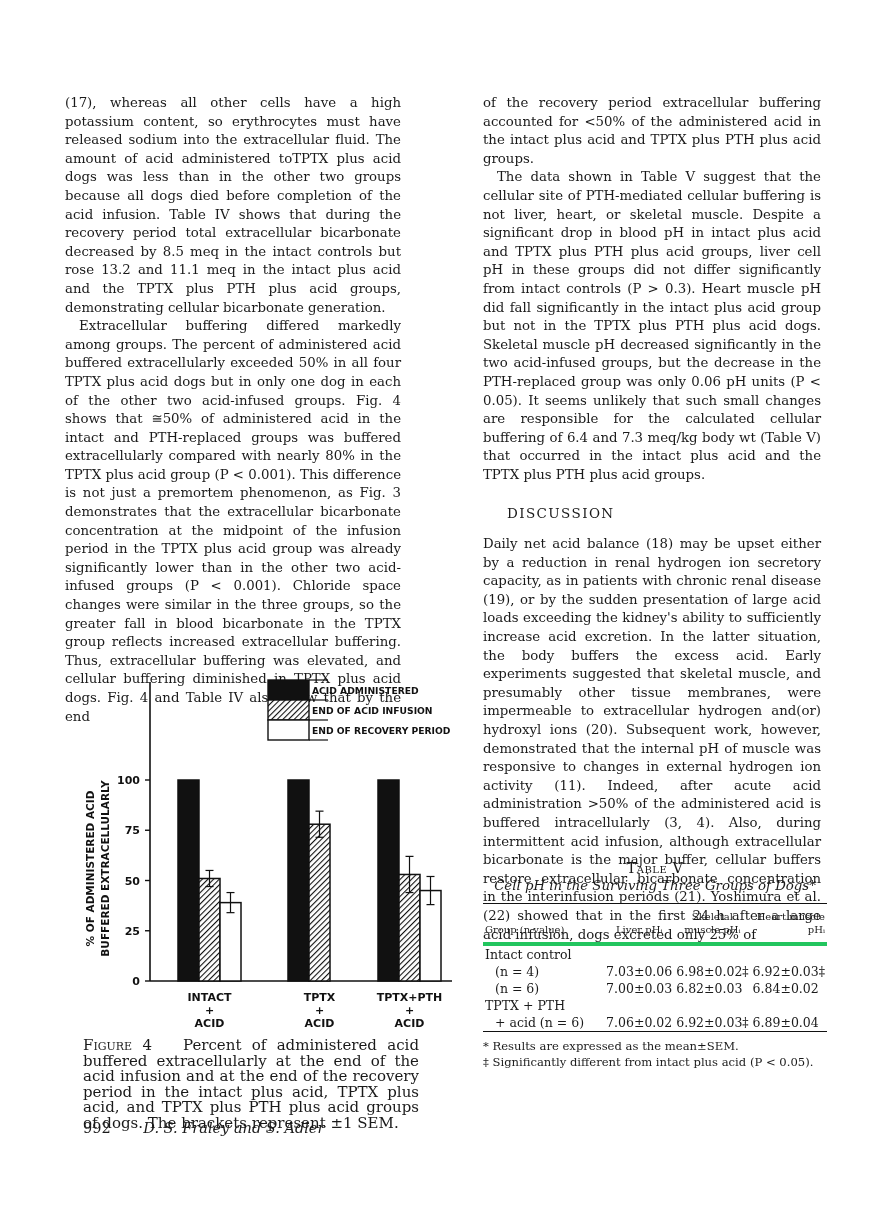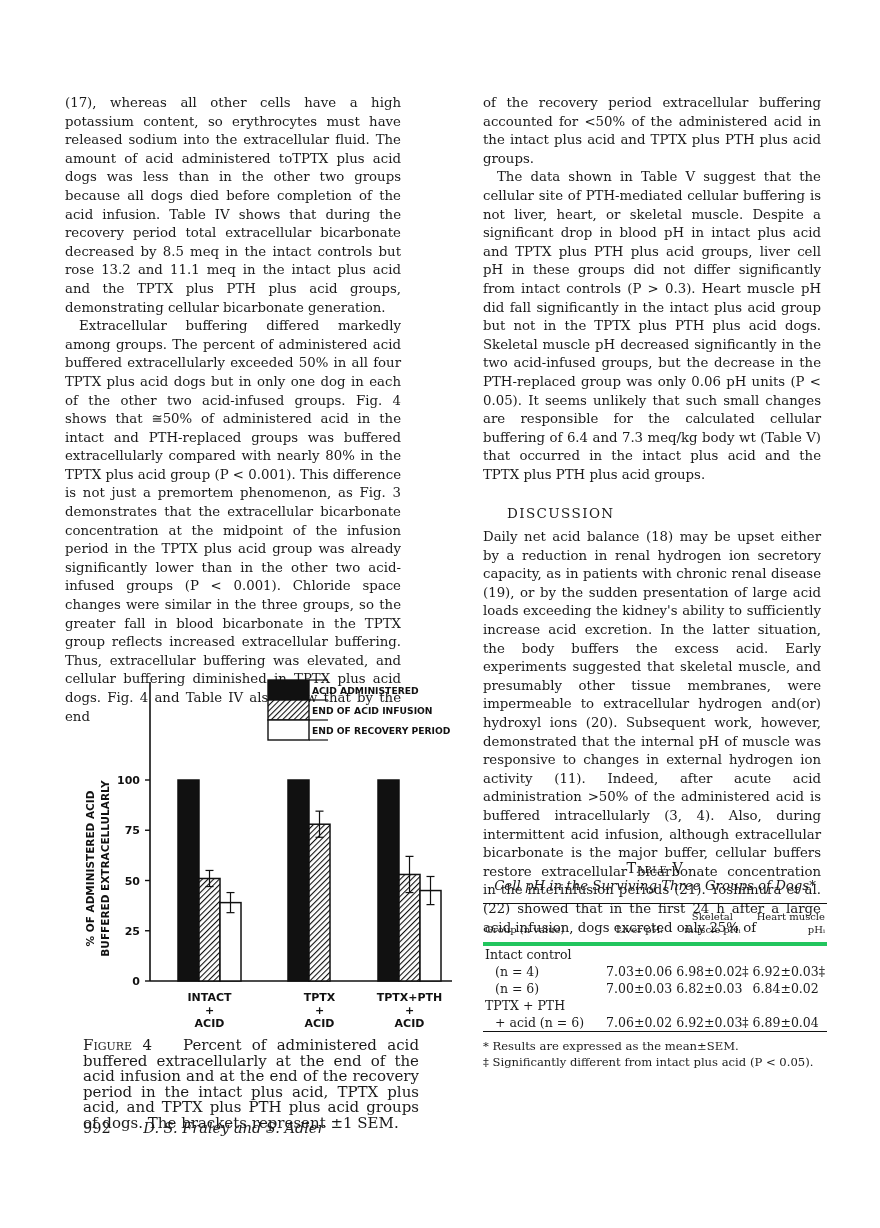--- a/index.html
+++ b/index.html
@@ -3,21 +3,21 @@
 <meta charset="utf-8">
 <style>
   html, body { margin:0; padding:0; background:#fff; }
   body { width:880px; height:1228px; position:relative; overflow:hidden;
          font-family:"DejaVu Serif","Liberation Serif",serif; color:#1a1a1a; }
   .col { position:absolute; font-size:13.3px; line-height:18.6px; text-align:justify; }
   .col p { margin:0; }
   .col p.ind { text-indent:14px; }
   #left-col { left:65px; top:94px; width:336px; }
   #right-col { left:483px; top:94px; width:338px; }
-  .heading { font-size:13.5px; letter-spacing:1.4px; margin:20px 0 5px 24px; text-align:left; }
+  .heading { font-size:13.5px; letter-spacing:1.4px; margin:20px 0 12px 24px; text-align:left; }
   #figure { position:absolute; left:60px; top:670px; width:405px; height:365px; }
   #figure svg text { font-family:"DejaVu Sans","Liberation Sans",sans-serif; font-weight:bold; fill:#111; }
   #caption { position:absolute; left:83px; top:1038px; width:336px; font-size:15px; line-height:15.6px; text-align:justify; }
   #caption .lbl { font-variant:small-caps; }
   #table-block { position:absolute; left:483px; top:860px; width:344px; }
   .tbl-title { text-align:center; font-variant:small-caps; font-size:14.5px; letter-spacing:0.5px; }
   .tbl-sub { text-align:center; font-style:italic; font-size:13.3px; margin-top:2px; }
   table { border-collapse:collapse; width:100%; margin-top:10px; border-top:1.5px solid #111; border-bottom:1.5px solid #111; font-size:12.5px; }
   th { font-weight:normal; font-size:10px; line-height:13px; vertical-align:bottom; padding:6px 2px 6px 2px; border-bottom:4px solid #22c55e; }
   td { padding:0 2px; line-height:17px; white-space:nowrap; }

